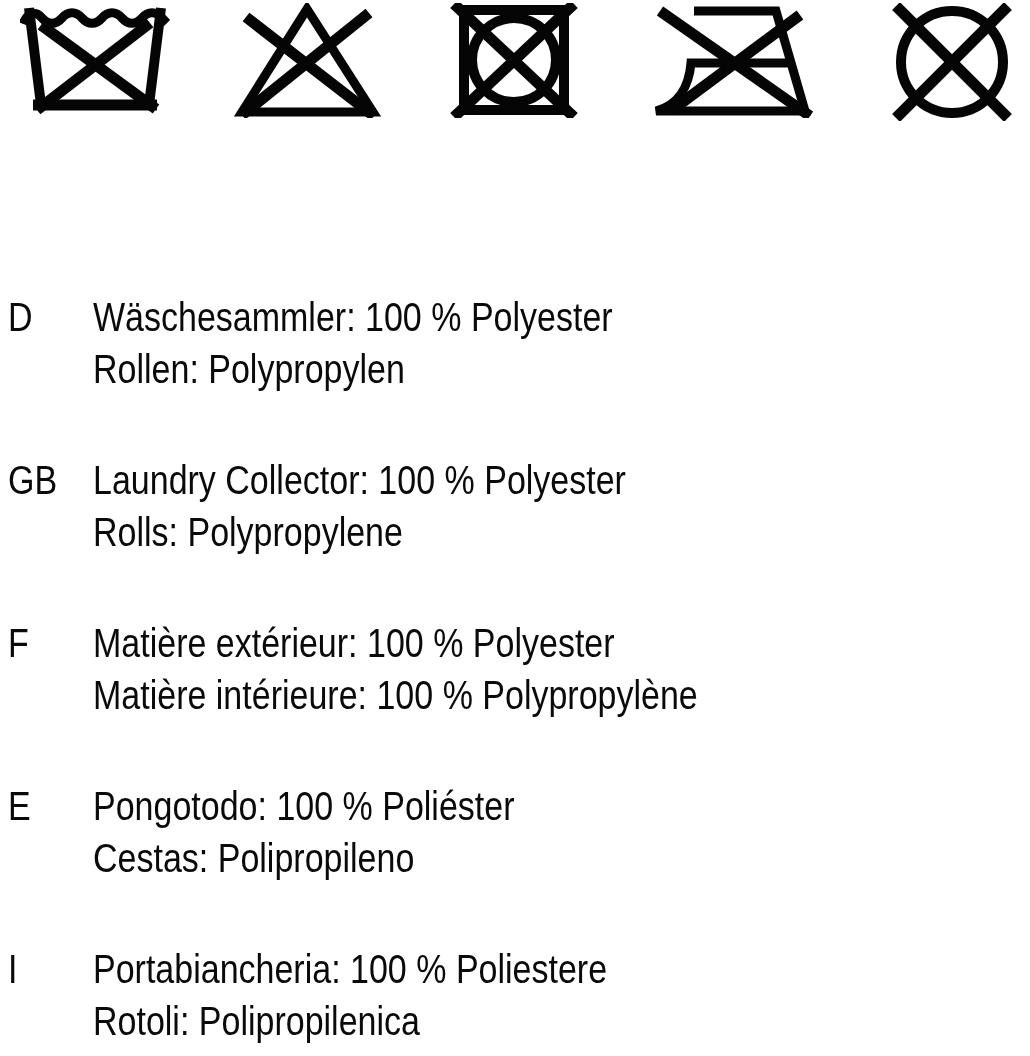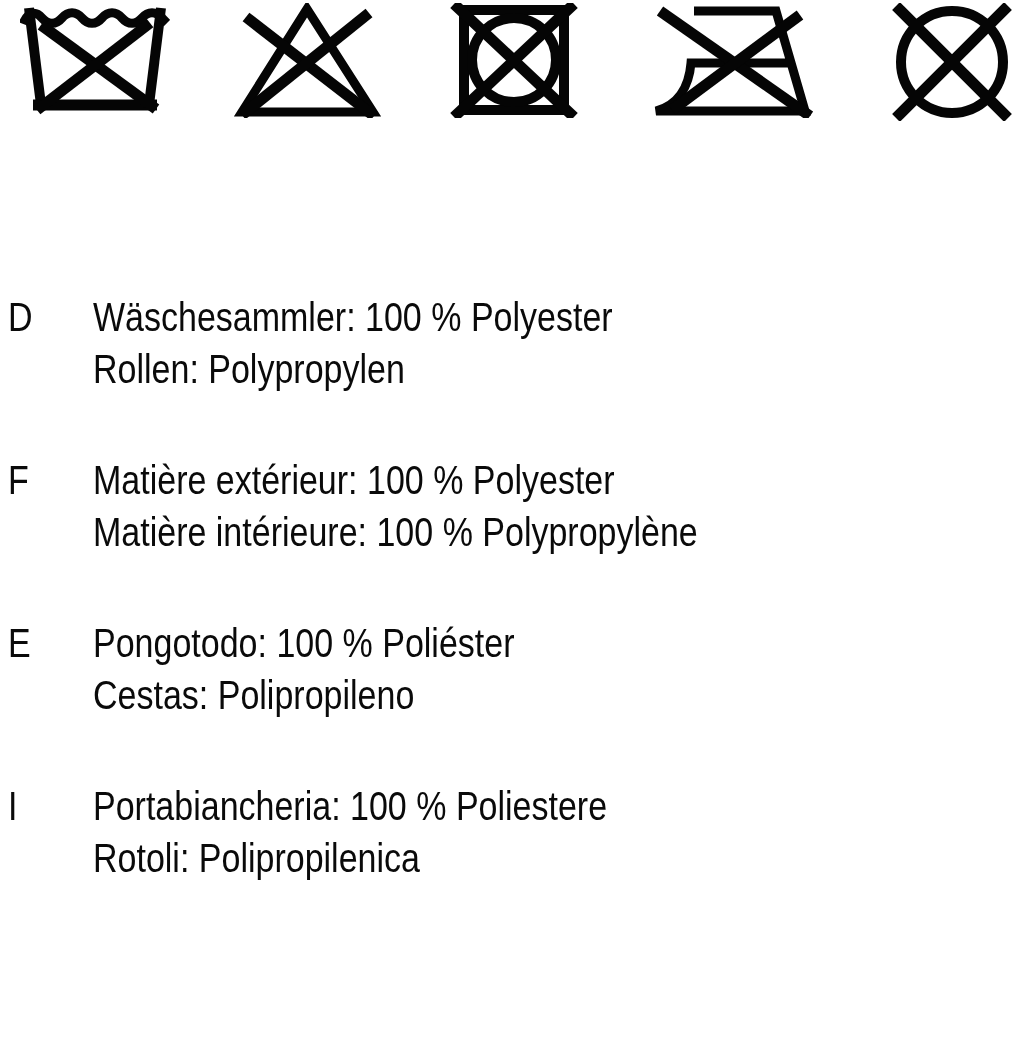--- a/index.html
+++ b/index.html
@@ -95,20 +95,27 @@
 <div class="materials">
 
   <div class="section">
     <div class="lang">D</div>
     <div class="lines">
       <div>Wäschesammler: 100 % Polyester</div>
       <div>Rollen: Polypropylen</div>
     </div>
   </div>
 
+  <div class="section">
+    <div class="lang">GB</div>
+    <div class="lines">
+      <div>Laundry Collector: 100 % Polyester</div>
+      <div>Rolls: Polypropylene</div>
+    </div>
+  </div>
 
   <div class="section">
     <div class="lang">F</div>
     <div class="lines">
       <div>Matière extérieur: 100 % Polyester</div>
       <div>Matière intérieure: 100 % Polypropylène</div>
     </div>
   </div>
 
   <div class="section">

